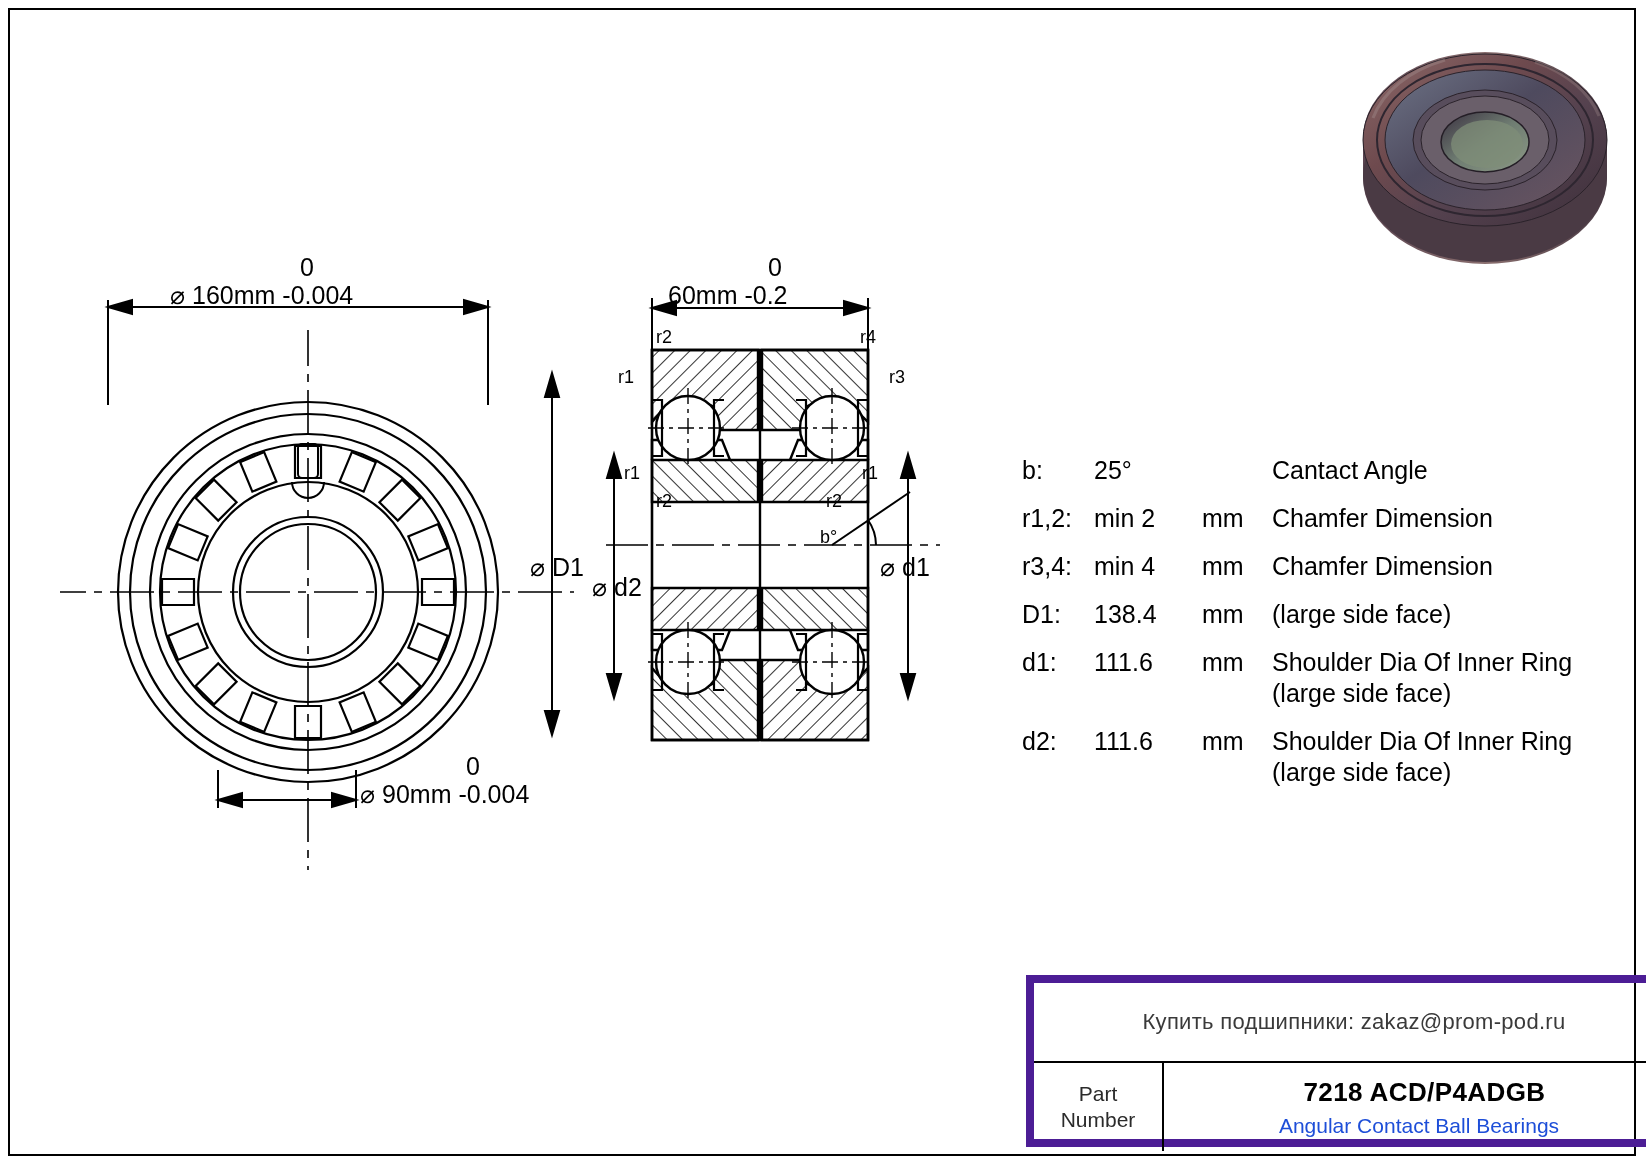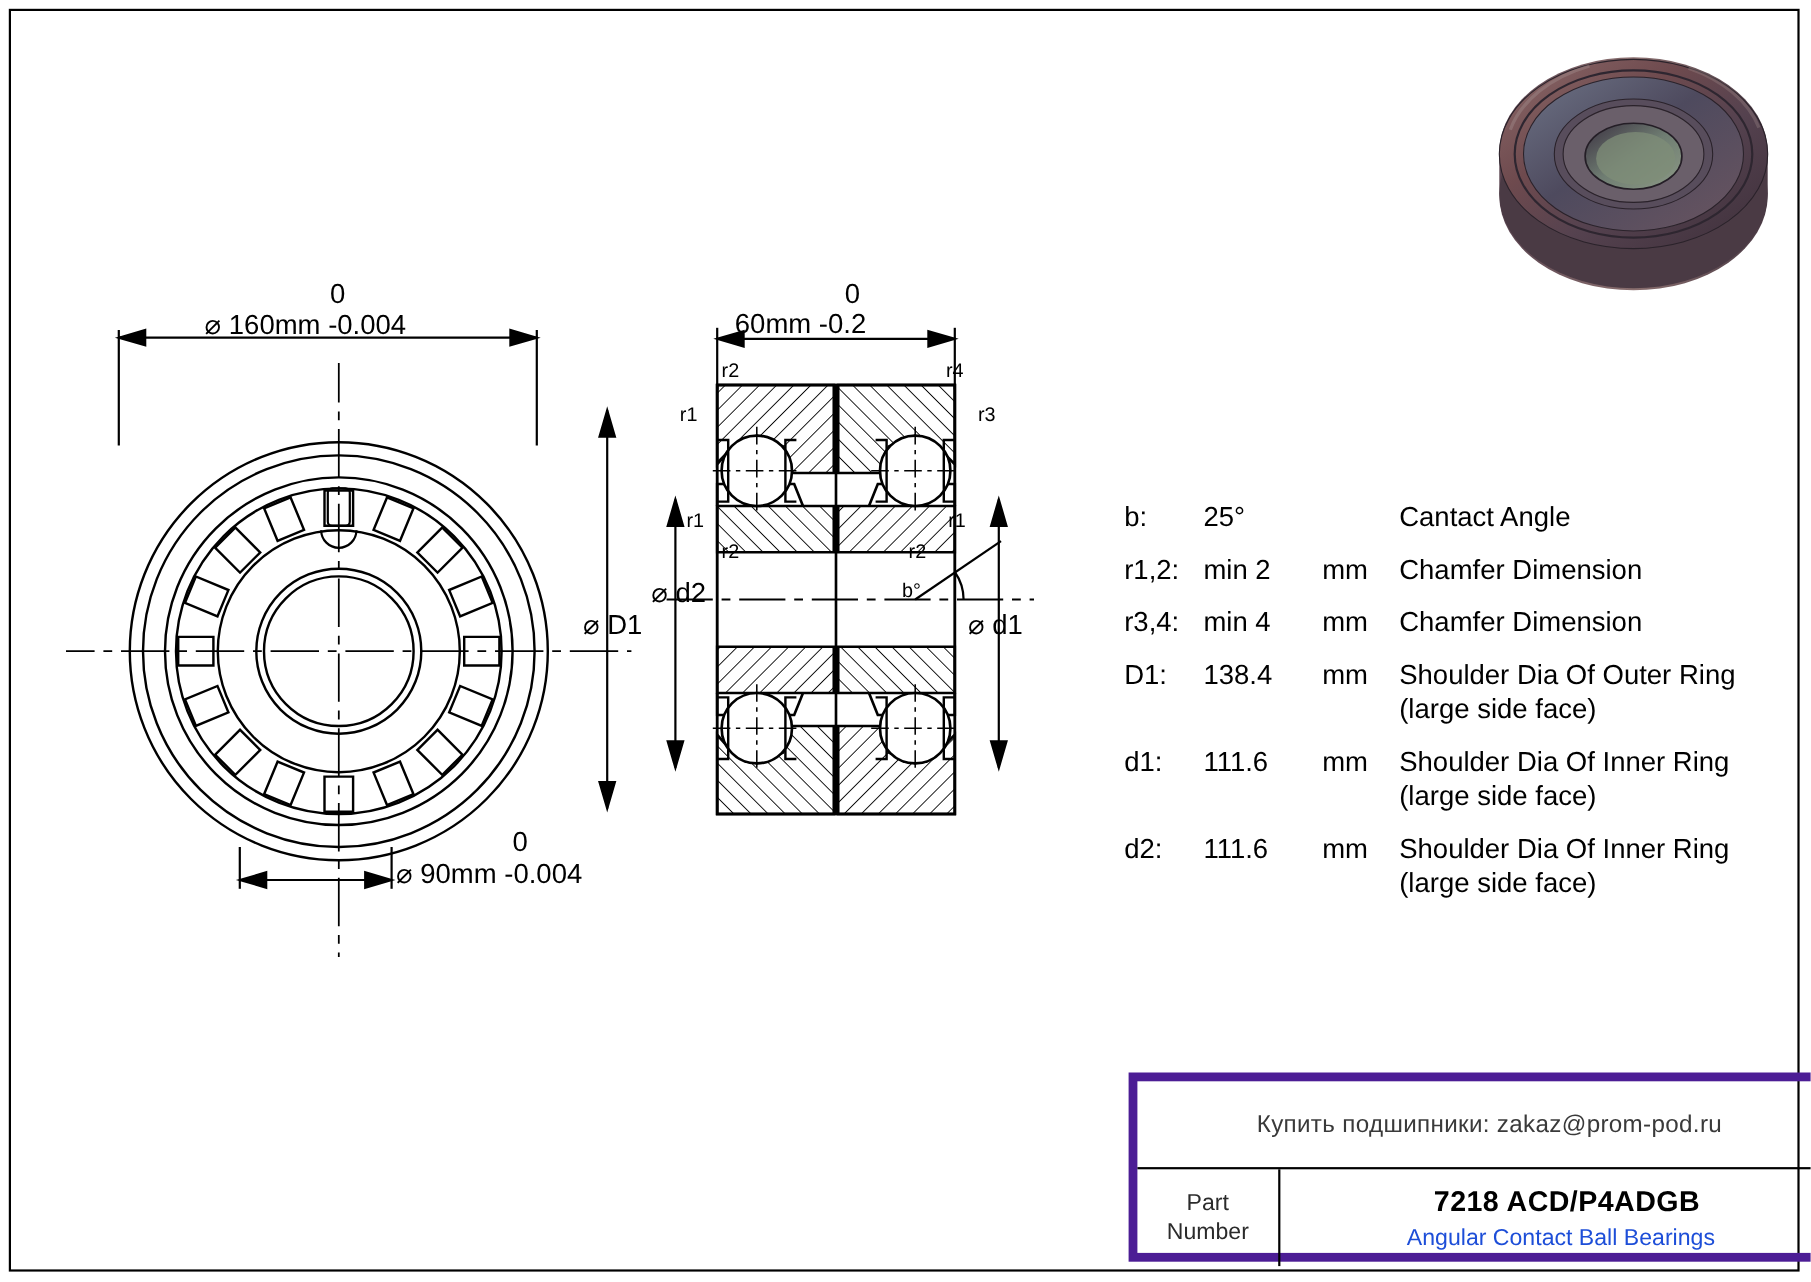--- a/index.html
+++ b/index.html
@@ -277,21 +277,21 @@
 
       <line x1="58" y1="45" x2="58" y2="150"></line>
       <line x1="438" y1="45" x2="438" y2="150"></line>
 
       <line x1="58" y1="52" x2="438" y2="52"></line>
       <polygon points="58,52 82,45 82,59"></polygon>
       <polygon points="438,52 414,45 414,59"></polygon>
     </g>
   </svg>
   <div class="dimtext" style="position:absolute; left:300px; top:253px;">0</div>
-  <div class="dimtext" style="position:absolute; left:186px; top:281px; white-space:nowrap;">⌀ 160mm  -0.004</div>
+  <div class="dimtext" style="position:absolute; left:170px; top:281px; white-space:nowrap;">⌀ 160mm  -0.004</div>
 
   <svg width="460" height="120" style="position:absolute; left:170px; top:760px;">
     <g stroke="#000" stroke-width="2" fill="#000">
       <line x1="48" y1="10" x2="48" y2="48"></line>
       <line x1="186" y1="10" x2="186" y2="48"></line>
       <line x1="48" y1="40" x2="186" y2="40"></line>
       <polygon points="48,40 72,33 72,47"></polygon>
       <polygon points="186,40 162,33 162,47"></polygon>
     </g>
   </svg>
@@ -386,21 +386,21 @@
   </svg>
   <div class="dimtext" style="position:absolute; left:530px; top:553px; white-space:nowrap;">⌀ D1</div>
 
   <svg width="60" height="320" style="position:absolute; left:598px; top:440px;">
     <g stroke="#000" stroke-width="2" fill="#000">
       <line x1="16" y1="14" x2="16" y2="258"></line>
       <polygon points="16,14 9,38 23,38"></polygon>
       <polygon points="16,258 9,234 23,234"></polygon>
     </g>
   </svg>
-  <div class="dimtext" style="position:absolute; left:592px; top:524px; white-space:nowrap;">⌀ d2</div>
+  <div class="dimtext" style="position:absolute; left:592px; top:573px; white-space:nowrap;">⌀ d2</div>
 
   <svg width="60" height="320" style="position:absolute; left:890px; top:440px;">
     <g stroke="#000" stroke-width="2" fill="#000">
       <line x1="18" y1="14" x2="18" y2="258"></line>
       <polygon points="18,14 11,38 25,38"></polygon>
       <polygon points="18,258 11,234 25,234"></polygon>
     </g>
   </svg>
   <div class="dimtext" style="position:absolute; left:880px; top:553px; white-space:nowrap;">⌀ d1</div>
 
@@ -437,21 +437,20 @@
       <div class="spec-unit">mm</div>
       <div class="spec-desc">
         <span>Chamfer Dimension</span>
       </div>
     </div>
     <div class="spec-row">
       <div class="spec-sym">D1:</div>
       <div class="spec-val">138.4</div>
       <div class="spec-unit">mm</div>
       <div class="spec-desc">
-        <span>Shoulder Dia Of Outer Ring</span>
         <span class="sub">(large side face)</span>
       </div>
     </div>
     <div class="spec-row">
       <div class="spec-sym">d1:</div>
       <div class="spec-val">111.6</div>
       <div class="spec-unit">mm</div>
       <div class="spec-desc">
         <span>Shoulder Dia Of Inner Ring</span>
         <span class="sub">(large side face)</span>

